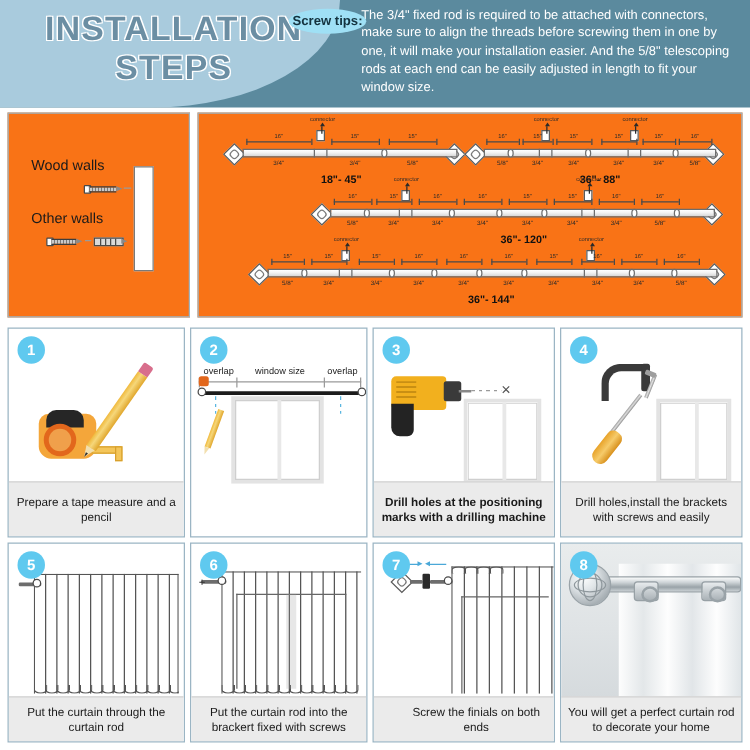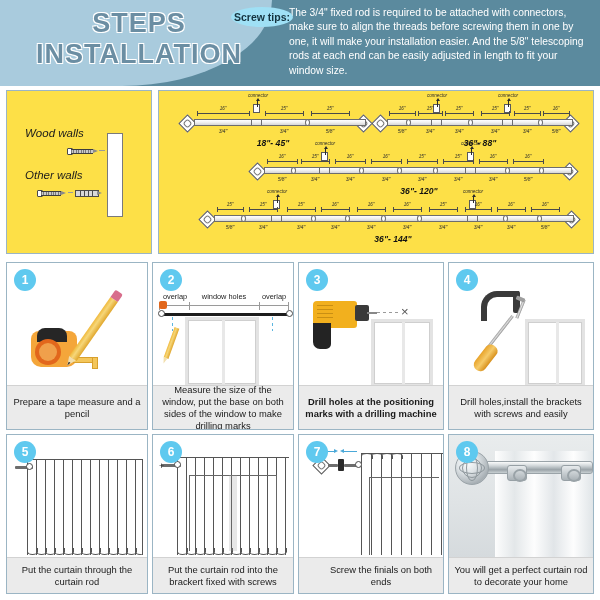--- a/index.html
+++ b/index.html
@@ -56,24 +56,23 @@
     text-align:left;
   }
 
   
   .top-row{
     position:absolute;left:0;top:86px;
     width:600px;height:172px;
   }
   .panel{
     position:absolute;
-    background:#fde047;
+    background:#f97316;
     border:1px solid #9bb5c4;
     box-sizing:border-box;
-    font-style:italic;
   }
   .walls-panel{left:6px;top:4px;width:146px;height:164px;}
   .rods-panel{left:158px;top:4px;width:436px;height:164px;}
 
   .wall-label{
     position:absolute;
     font-size:11.5px;color:#1a1a1a;
     white-space:nowrap;
   }
   .wall-block{
@@ -424,22 +423,22 @@
     position:absolute;width:14px;height:13px;border-radius:50%;
     border:2px solid #9aa3a8;box-sizing:border-box;background:transparent;
   }
 </style>
 </head>
 <body>
 
 <div class="header">
   <div class="header-left"></div>
   <div class="header-title">
+    <div>INSTALLATION</div>
     <div>STEPS</div>
-    <div>INSTALLATION</div>
   </div>
   <div class="tips-badge">Screw tips:</div>
   <div class="tips-text">The 3/4" fixed rod is required to be attached with connectors, make sure to align the threads before screwing them in one by one, it will make your installation easier. And the 5/8" telescoping rods at each end can be easily adjusted in length to fit your window size.</div>
 </div>
 
 <div class="top-row">
 
   <div class="panel walls-panel">
     <div class="wall-label" style="left:18px;top:36px;">Wood walls</div>
     <div class="wall-label" style="left:18px;top:78px;">Other walls</div>
@@ -772,36 +771,35 @@
     <div class="step-num">2</div>
     <div class="step-art" style="height:124px;">
       <div style="position:absolute;left:6px;top:30px;width:132px;">
         <div class="dim-line" style="left:0;top:12px;width:130px;background:#9a9a9a;"></div>
         <div class="dim-tick" style="left:0;top:9px;height:8px;background:#9a9a9a;"></div>
         <div class="dim-tick" style="left:30px;top:9px;height:8px;background:#9a9a9a;"></div>
         <div class="dim-tick" style="left:100px;top:9px;height:8px;background:#9a9a9a;"></div>
         <div class="dim-tick" style="left:129px;top:9px;height:8px;background:#9a9a9a;"></div>
         <div style="position:absolute;left:0px;top:8px;width:8px;height:8px;background:#e2671c;border-radius:2px;"></div>
         <div style="position:absolute;left:-1px;top:-1px;width:34px;font-size:7.4px;color:#222;text-align:center;">overlap</div>
-        <div style="position:absolute;left:30px;top:-1px;width:70px;font-size:7.4px;color:#222;text-align:center;">window holes</div>
+        <div style="position:absolute;left:30px;top:-1px;width:70px;font-size:7.4px;color:#222;text-align:center;">window size</div>
         <div style="position:absolute;left:97px;top:-1px;width:36px;font-size:7.4px;color:#222;text-align:center;">overlap</div>
       </div>
       <div class="rod-small" style="left:8px;top:50px;width:128px;height:2.5px;background:#1c1c1c;"></div>
       <div class="ring-small" style="left:5px;top:47px;"></div>
       <div class="ring-small" style="left:133px;top:47px;"></div>
       <div style="position:absolute;left:19px;top:54px;width:1px;height:14px;background:repeating-linear-gradient(to bottom,#5bb6e0 0 3px,transparent 3px 6px);"></div>
       <div style="position:absolute;left:119px;top:54px;width:1px;height:14px;background:repeating-linear-gradient(to bottom,#5bb6e0 0 3px,transparent 3px 6px);"></div>
       <div class="win-frame" style="left:32px;top:54px;width:74px;height:70px;">
         <div class="win-mull" style="left:34px;"></div>
       </div>
       <div class="pencil" style="left:16px;top:64px;width:5px;height:32px;transform:rotate(20deg);">
         <div class="pencil-tipwood" style="border-left-width:2.5px;border-right-width:2.5px;border-top-width:6px;bottom:-6px;"></div>
       </div>
     </div>
-    <div class="step-cap" style="height:44px;">Measure the size of the window, put the base on both sides of the window to make drilling marks</div>
   </div>
 
   <div class="step" style="left:298px;top:4px;width:146px;height:168px;">
     <div class="step-num">3</div>
     <div class="step-art" style="height:124px;">
       <div class="win-frame" style="left:72px;top:56px;width:62px;height:68px;">
         <div class="win-mull" style="left:28px;"></div>
       </div>
       <div class="drill-body" style="left:14px;top:38px;">
         <div class="drill-vents"></div>

